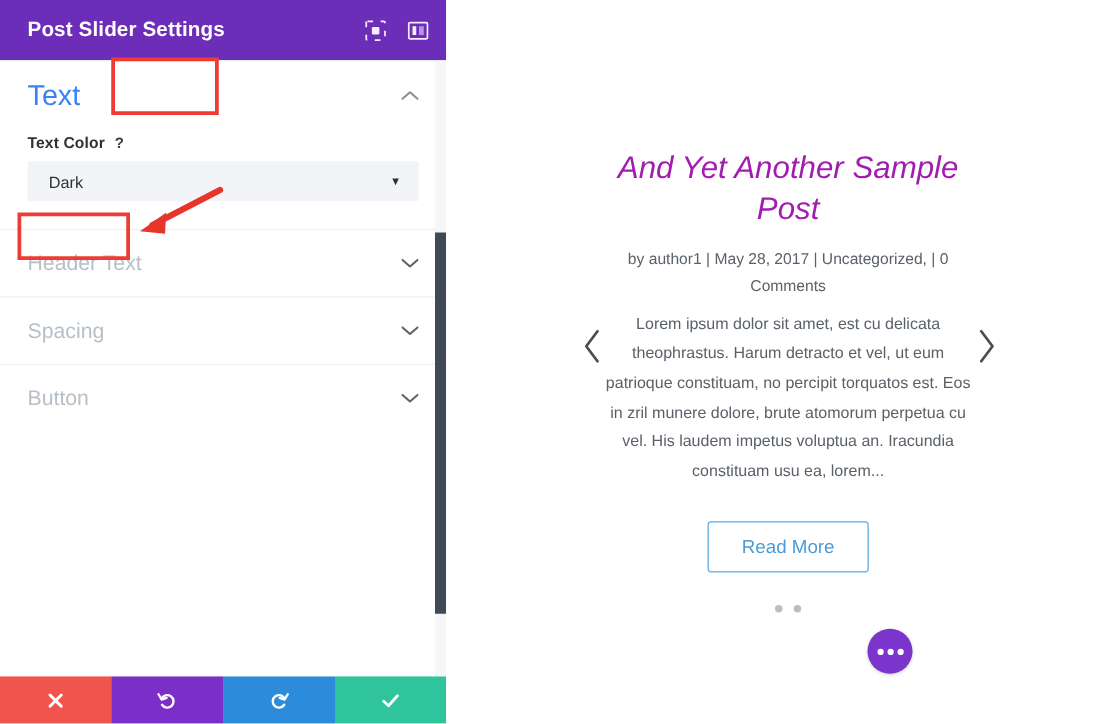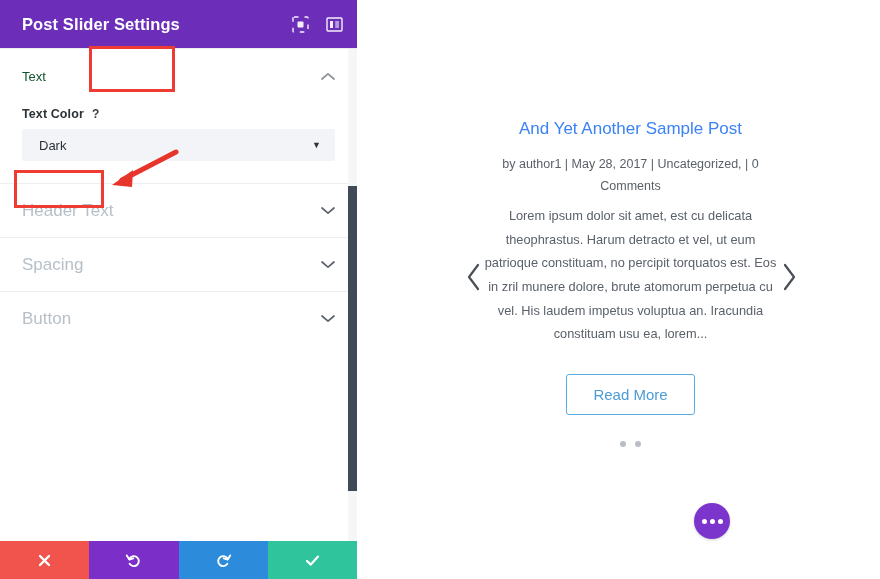--- a/index.html
+++ b/index.html
@@ -105,22 +105,22 @@
   .section-open { padding: 0; }
   .section-head {
     display: flex;
     align-items: center;
     justify-content: space-between;
     padding: 0 22px;
     height: 54px;
     cursor: pointer;
   }
   .section-head .s-title {
-    font-size: 13px;
-    color: #14532d;
+    font-size: 23px;
+    color: #3b82f6;
     font-weight: normal;
   }
   .chev {
     width: 14px; height: 9px;
     display: block;
   }
   .chev svg { display: block; }
 
   .field-block { padding: 4px 22px 22px 22px; }
   .field-label-row {
@@ -219,26 +219,27 @@
     position: relative;
     overflow: hidden;
   }
   .slide {
     position: absolute;
     left: 0; right: 0; top: 0;
     padding: 118px 60px 0 60px;
     text-align: center;
   }
   .post-title {
-    font-size: 17px;
+    font-size: 25px;
     line-height: 1.3;
-    color: #3b82f6;
+    color: #a21caf;
     font-weight: normal;
     max-width: 300px;
     margin: 0 auto 14px auto;
+    font-style: italic;
   }
   .post-meta {
     font-size: 12.5px;
     line-height: 1.75;
     color: #5A6169;
     max-width: 300px;
     margin: 0 auto 6px auto;
   }
   .post-body {
     font-size: 12.8px;

